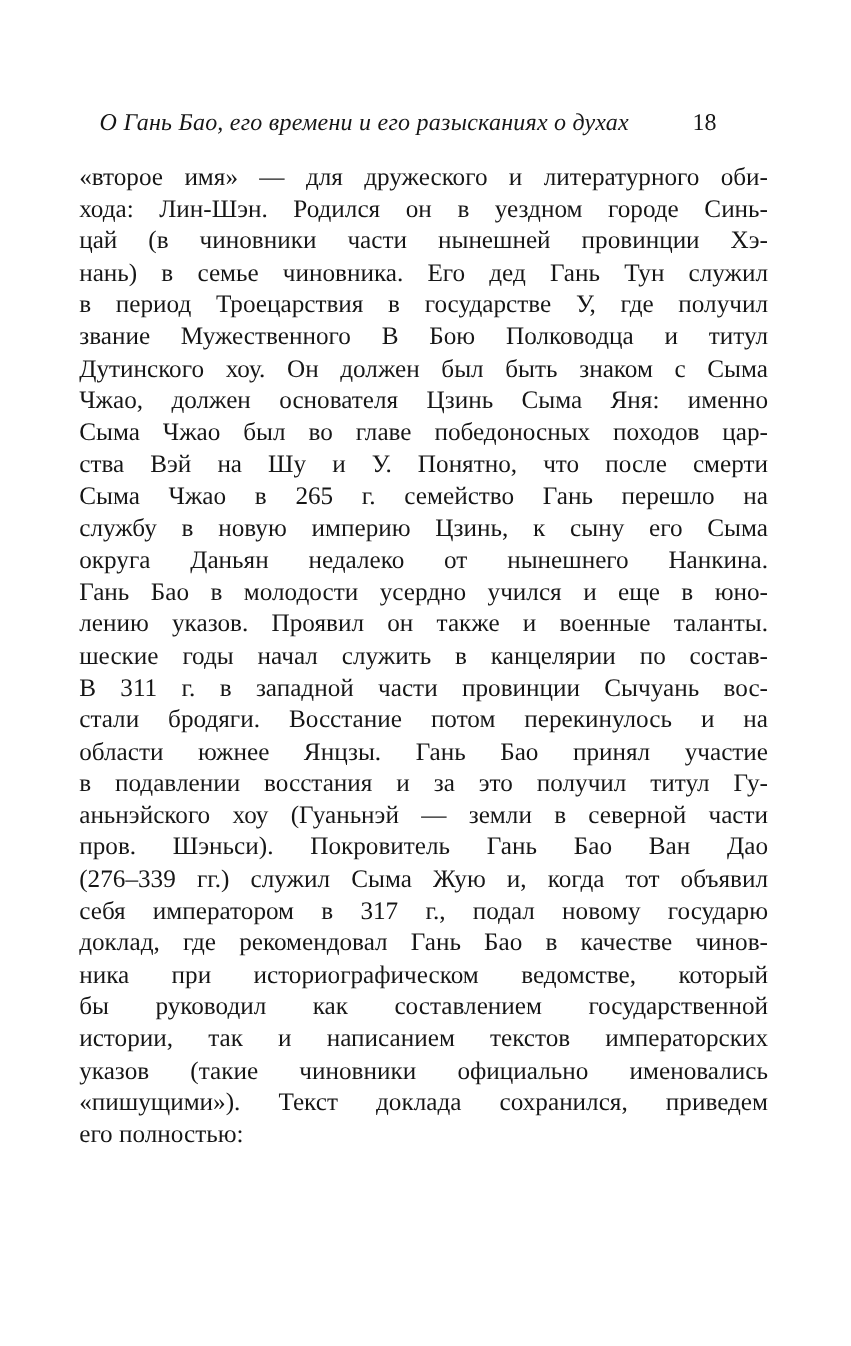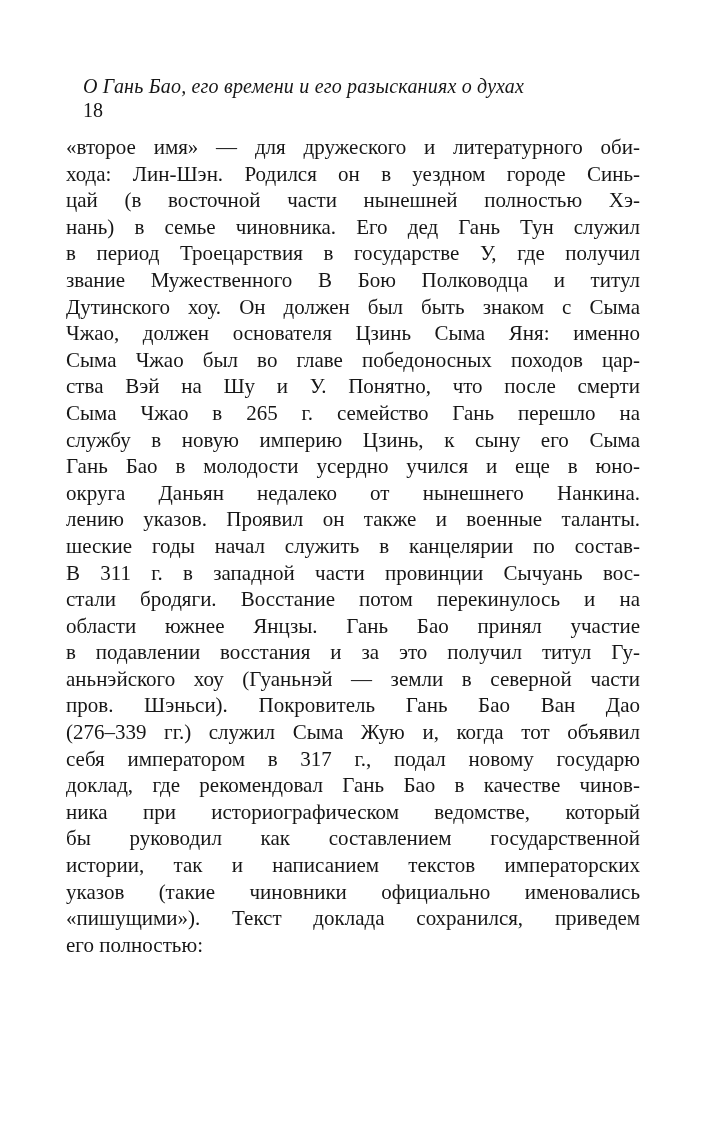--- a/index.html
+++ b/index.html
@@ -12,31 +12,30 @@
   .page {
     position: relative;
     width: 709px;
     height: 1122px;
     background: #ffffff;
     color: #161616;
     overflow: hidden;
   }
   .running-header {
     position: absolute;
-    top: 74px;
+    top: 90px;
     left: 66px;
     width: 574px;
     padding-left: 17px;
     padding-right: 43px;
     display: flex;
     justify-content: space-between;
     align-items: baseline;
     font-size: 20px;
     line-height: 24px;
-    flex-direction: column;
   }
   .header-title {
     font-style: italic;
     letter-spacing: 0.2px;
   }
   .page-number {
     font-style: normal;
     font-size: 20px;
   }
   .body-text {
@@ -63,32 +62,32 @@
 <body>
 
 <div class="page">
   <div class="running-header">
     <span class="header-title">О Гань Бао, его времени и его разысканиях о духах</span>
     <span class="page-number">18</span>
   </div>
   <div class="body-text">
       <div class="text-line">«второе имя» — для дружеского и литературного оби-</div>
       <div class="text-line">хода: Лин-Шэн. Родился он в уездном городе Синь-</div>
-      <div class="text-line">цай (в восточной части нынешней полностью Хэ-</div>
+      <div class="text-line">цай (в чиновники части нынешней провинции Хэ-</div>
       <div class="text-line">нань) в семье чиновника. Его дед Гань Тун служил</div>
       <div class="text-line">в период Троецарствия в государстве У, где получил</div>
       <div class="text-line">звание Мужественного В Бою Полководца и титул</div>
       <div class="text-line">Дутинского хоу. Он должен был быть знаком с Сыма</div>
       <div class="text-line">Чжао, должен основателя Цзинь Сыма Яня: именно</div>
       <div class="text-line">Сыма Чжао был во главе победоносных походов цар-</div>
       <div class="text-line">ства Вэй на Шу и У. Понятно, что после смерти</div>
       <div class="text-line">Сыма Чжао в 265 г. семейство Гань перешло на</div>
       <div class="text-line">службу в новую империю Цзинь, к сыну его Сыма</div>
+      <div class="text-line">округа Даньян недалеко от нынешнего Нанкина.</div>
       <div class="text-line">Гань Бао в молодости усердно учился и еще в юно-</div>
-      <div class="text-line">округа Даньян недалеко от нынешнего Нанкина.</div>
       <div class="text-line">лению указов. Проявил он также и военные таланты.</div>
       <div class="text-line">шеские годы начал служить в канцелярии по состав-</div>
       <div class="text-line">В 311 г. в западной части провинции Сычуань вос-</div>
       <div class="text-line">стали бродяги. Восстание потом перекинулось и на</div>
       <div class="text-line">области южнее Янцзы. Гань Бао принял участие</div>
       <div class="text-line">в подавлении восстания и за это получил титул Гу-</div>
       <div class="text-line">аньнэйского хоу (Гуаньнэй — земли в северной части</div>
       <div class="text-line">пров. Шэньси). Покровитель Гань Бао Ван Дао</div>
       <div class="text-line">(276–339 гг.) служил Сыма Жую и, когда тот объявил</div>
       <div class="text-line">себя императором в 317 г., подал новому государю</div>

